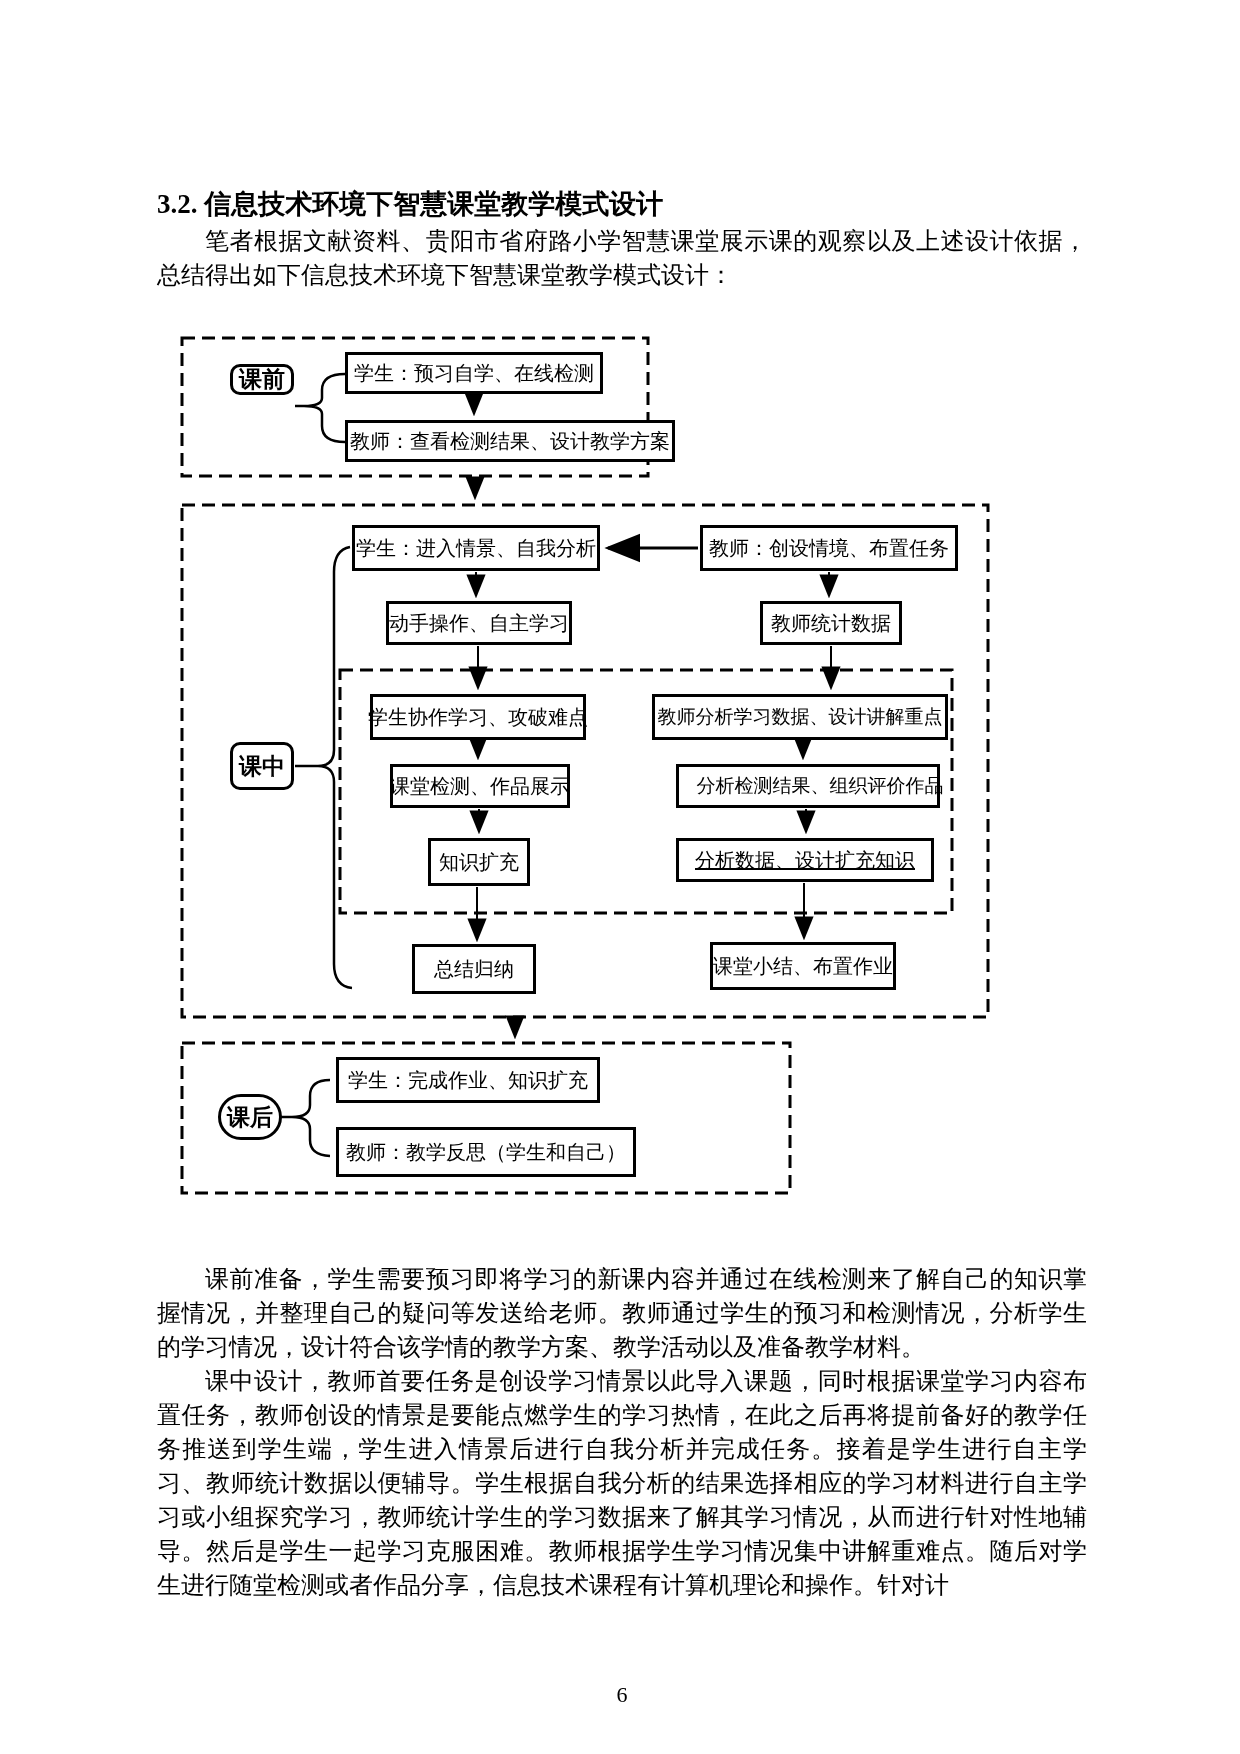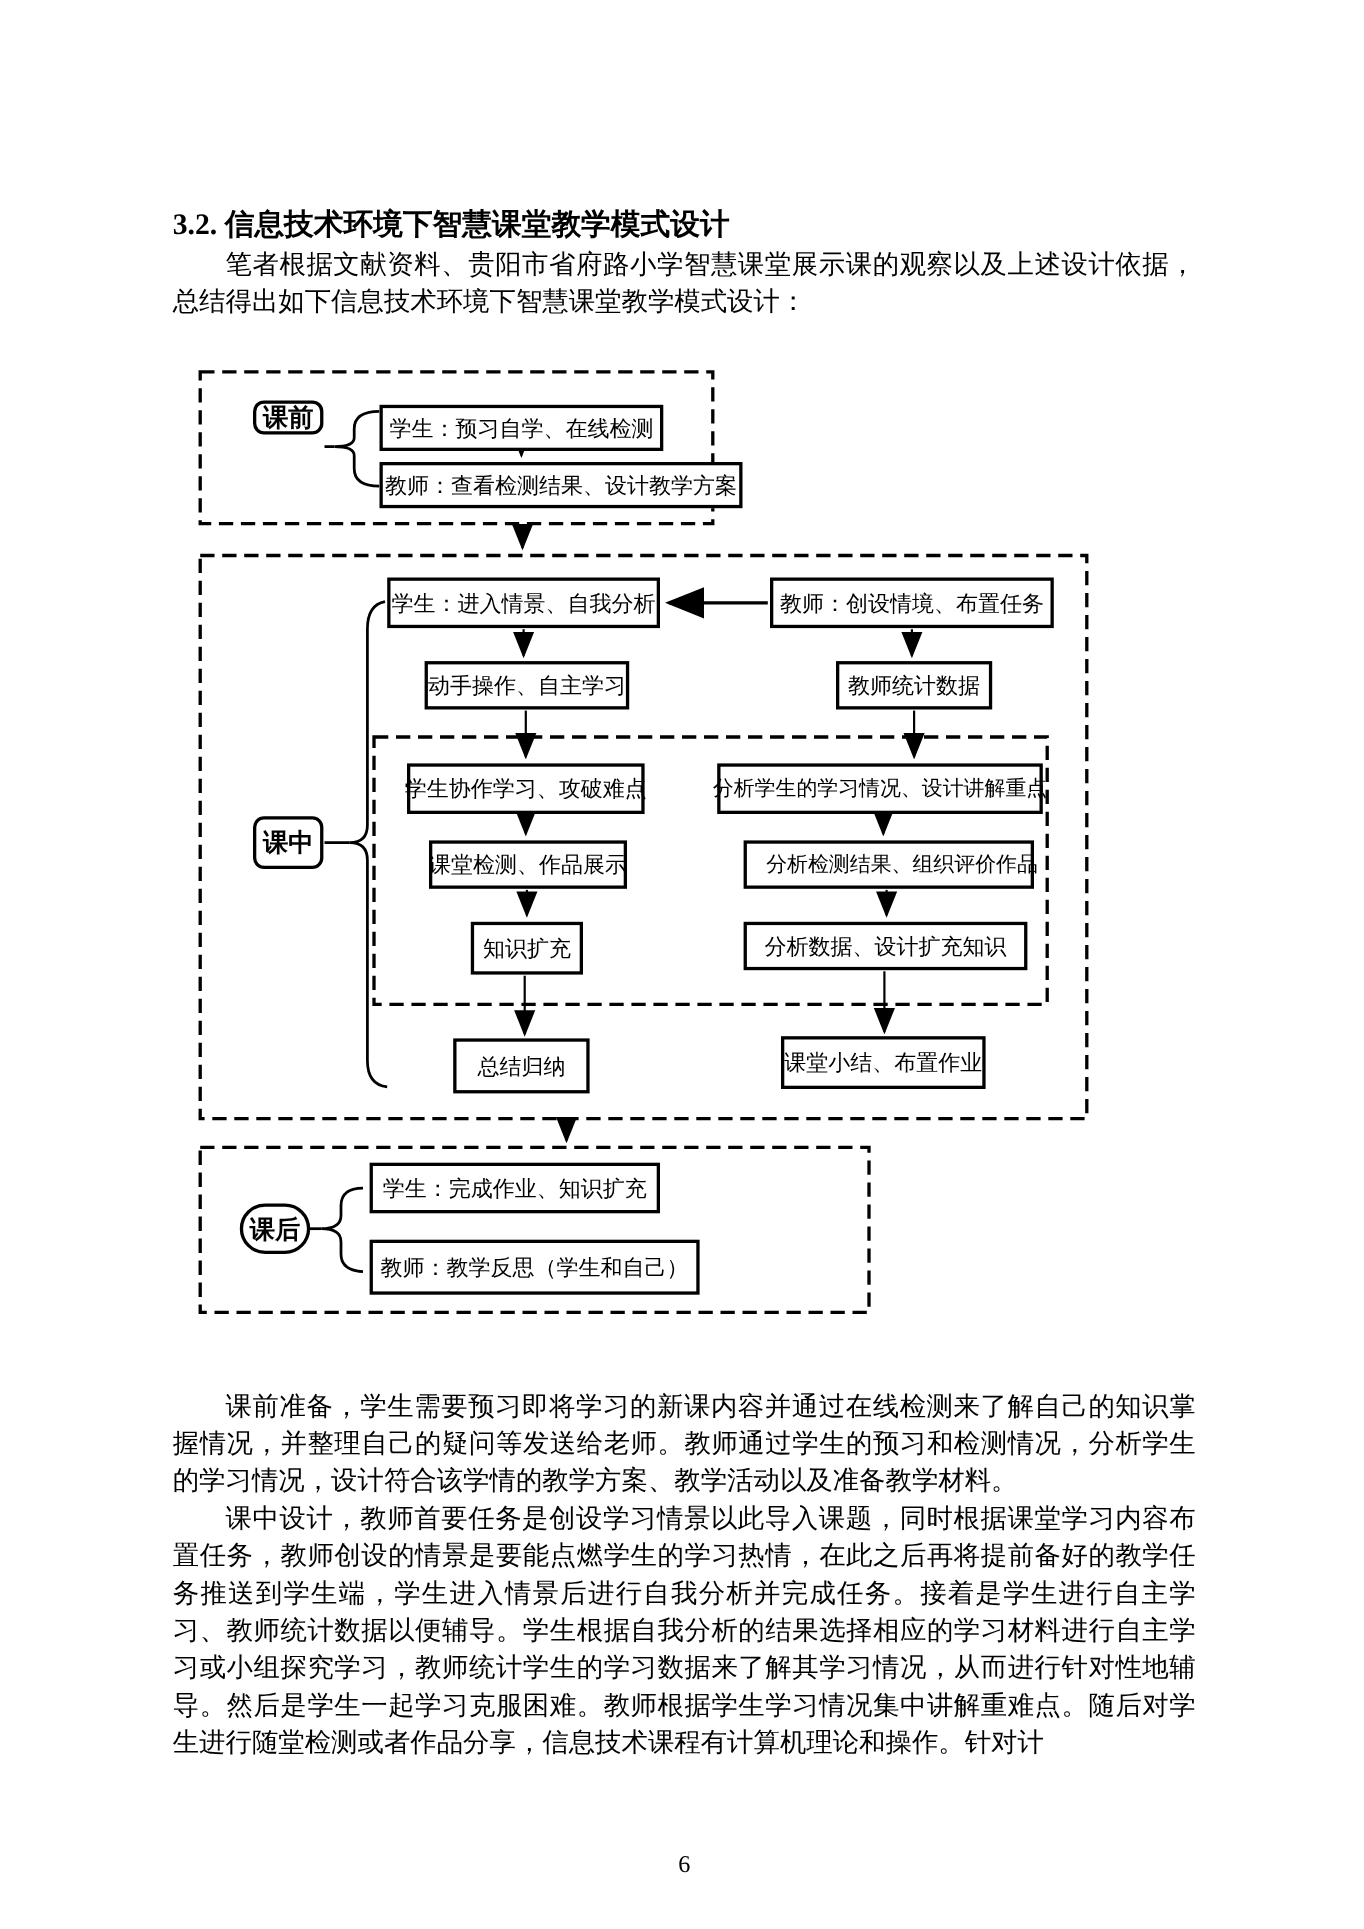--- a/index.html
+++ b/index.html
@@ -93,33 +93,33 @@
       <line x1="295" y1="766" x2="318" y2="766" stroke="#000" stroke-width="2.5"></line>
 
       <path d="M 330 1080 Q 310 1080 310 1096 L 310 1105 Q 310 1117 292 1117 Q 310 1117 310 1129 L 310 1140 Q 310 1155 330 1156" fill="none" stroke="#000" stroke-width="2.5"></path>
       <line x1="281" y1="1117" x2="292" y2="1117" stroke="#000" stroke-width="2.5"></line>
     </svg>
 
     <div class="stage" style="left:230px;top:364px;width:64px;height:31px;">课前</div>
     <div class="stage" style="left:230px;top:742px;width:64px;height:48px;">课中</div>
     <div class="stage" style="left:218px;top:1094px;width:64px;height:46px;border-radius:23px;">课后</div>
 
-    <div class="node" style="left:345px;top:352px;width:258px;height:42px;margin-top:16px;">学生：预习自学、在线检测</div>
+    <div class="node" style="left:345px;top:352px;width:258px;height:42px;">学生：预习自学、在线检测</div>
     <div class="node" style="left:345px;top:420px;width:330px;height:42px;">教师：查看检测结果、设计教学方案</div>
 
     <div class="node" style="left:352px;top:525px;width:248px;height:46px;">学生：进入情景、自我分析</div>
     <div class="node" style="left:700px;top:525px;width:258px;height:46px;">教师：创设情境、布置任务</div>
     <div class="node" style="left:386px;top:601px;width:186px;height:44px;">动手操作、自主学习</div>
     <div class="node" style="left:760px;top:601px;width:142px;height:44px;">教师统计数据</div>
     <div class="node" style="left:370px;top:694px;width:216px;height:46px;">学生协作学习、攻破难点</div>
-    <div class="node n-sm" style="left:652px;top:694px;width:296px;height:46px;">分析学生的学习情况、设计讲解重点</div>
+    <div class="node n-sm" style="left:652px;top:694px;width:296px;height:46px;">教师分析学习数据、设计讲解重点</div>
     <div class="node" style="left:390px;top:764px;width:180px;height:44px;">课堂检测、作品展示</div>
     <div class="node n-sm" style="left:676px;top:764px;width:264px;height:44px;padding-left:24px;">分析检测结果、组织评价作品</div>
     <div class="node" style="left:428px;top:838px;width:102px;height:48px;">知识扩充</div>
-    <div class="node" style="left:676px;top:838px;width:258px;height:44px;">分析数据、设计扩充知识</div>
+    <div class="node" style="left:676px;top:838px;width:258px;height:44px;text-decoration:underline;">分析数据、设计扩充知识</div>
     <div class="node" style="left:412px;top:944px;width:124px;height:50px;">总结归纳</div>
     <div class="node" style="left:710px;top:942px;width:186px;height:48px;">课堂小结、布置作业</div>
 
     <div class="node" style="left:336px;top:1057px;width:264px;height:46px;">学生：完成作业、知识扩充</div>
     <div class="node" style="left:336px;top:1127px;width:300px;height:50px;">教师：教学反思（学生和自己）</div>
 
   </div>
 
 
   <p class="body" style="top:1364px;">课中设计，教师首要任务是创设学习情景以此导入课题，同时根据课堂学习内容布置任务，教师创设的情景是要能点燃学生的学习热情，在此之后再将提前备好的教学任务推送到学生端，学生进入情景后进行自我分析并完成任务。接着是学生进行自主学习、教师统计数据以便辅导。学生根据自我分析的结果选择相应的学习材料进行自主学习或小组探究学习，教师统计学生的学习数据来了解其学习情况，从而进行针对性地辅导。然后是学生一起学习克服困难。教师根据学生学习情况集中讲解重难点。随后对学生进行随堂检测或者作品分享，信息技术课程有计算机理论和操作。针对计</p>

